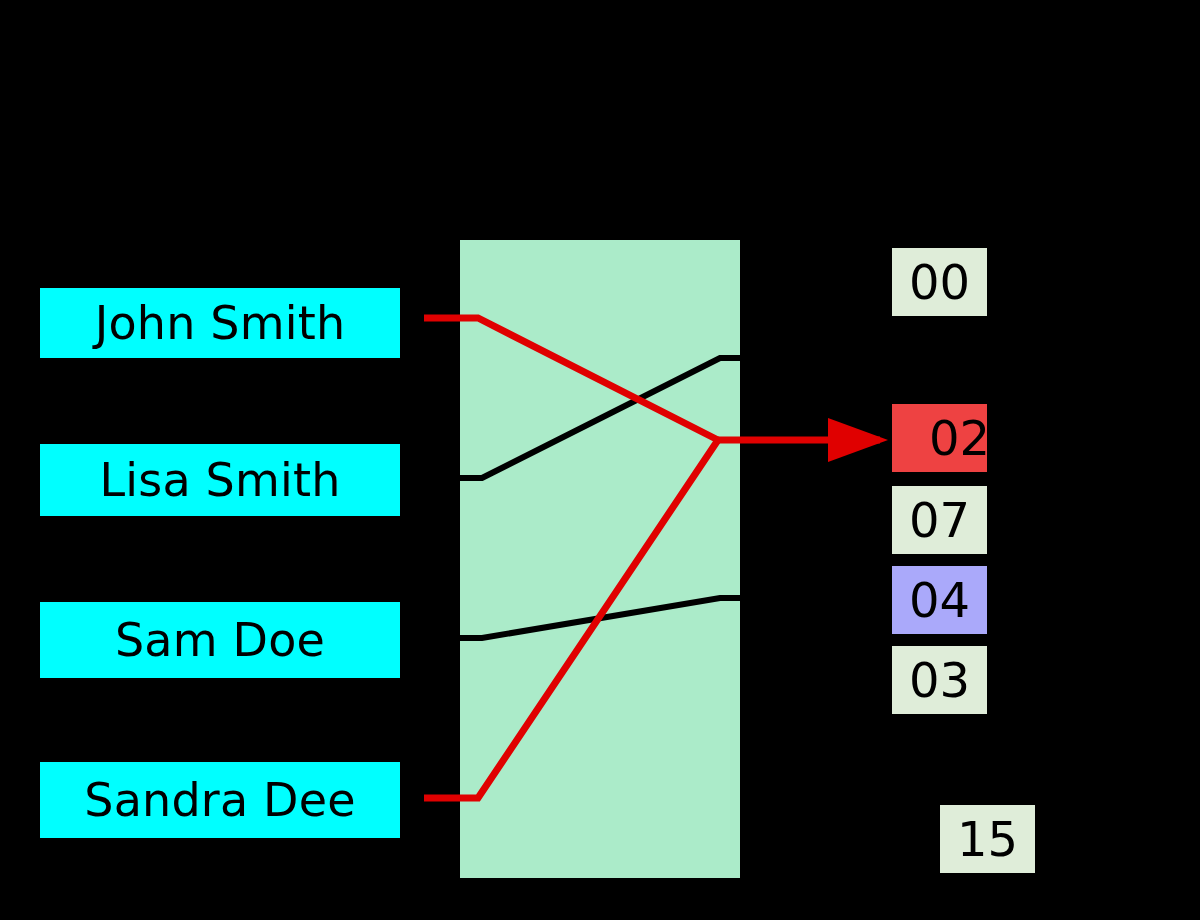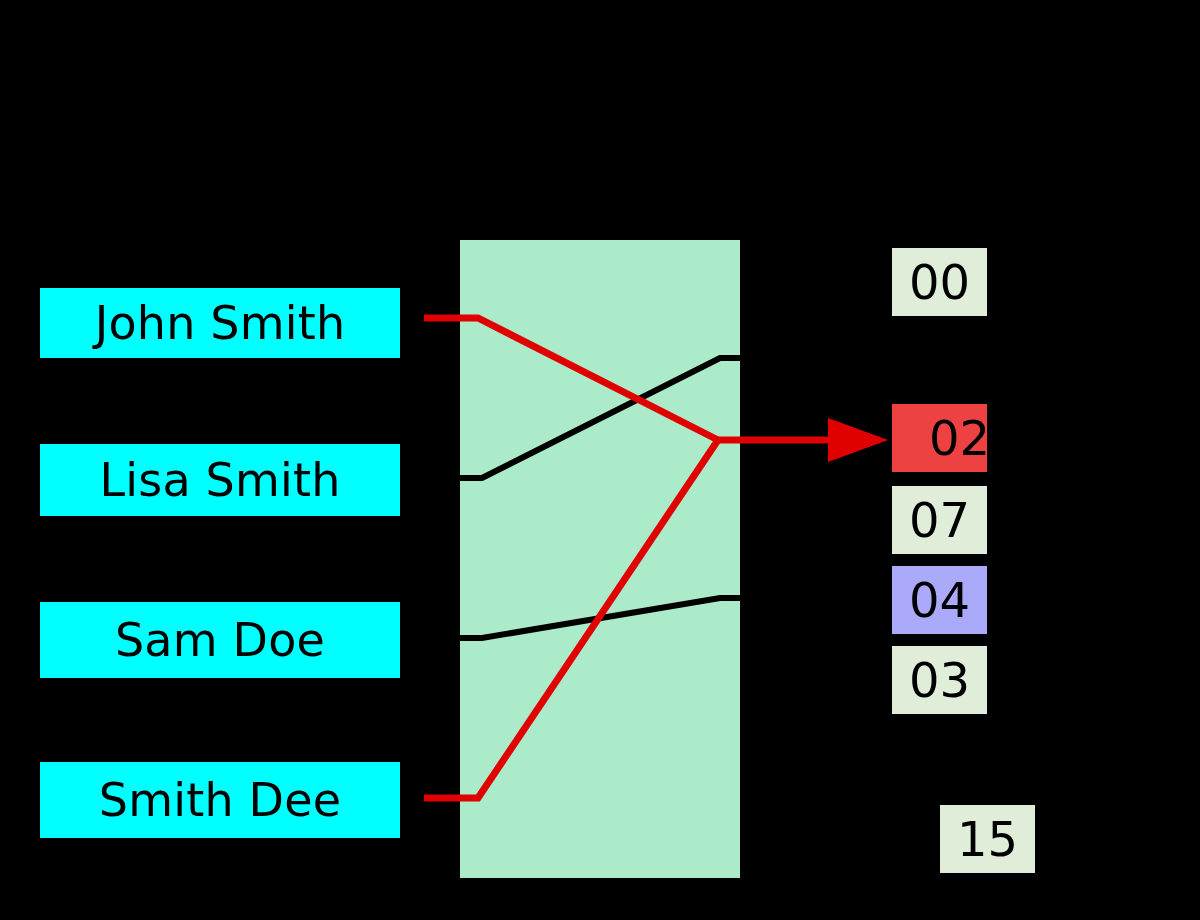--- a/index.html
+++ b/index.html
@@ -74,21 +74,21 @@
   <div class="key-box" style="left: 40px; top: 288px; width: 360px; height: 70px; background: rgb(0, 255, 255);">
     <span>John Smith</span>
   </div>
   <div class="key-box" style="left: 40px; top: 444px; width: 360px; height: 72px; background: rgb(0, 255, 255);">
     <span>Lisa Smith</span>
   </div>
   <div class="key-box" style="left: 40px; top: 602px; width: 360px; height: 76px; background: rgb(0, 255, 255);">
     <span>Sam Doe</span>
   </div>
   <div class="key-box" style="left: 40px; top: 762px; width: 360px; height: 76px; background: rgb(0, 255, 255);">
-    <span>Smith Dee</span>
+    <span>Sandra Dee</span>
   </div>
 
   <div class="slot empty" style="left: 892px; top: 248px; width: 95px; height: 68px; background: rgb(223, 237, 217);">
     <span>00</span>
   </div>
   <div class="slot target" style="left: 892px; top: 404px; width: 95px; height: 68px; background: rgb(238, 66, 66); padding-left: 40px;">
     <span>02</span>
   </div>
   <div class="slot empty" style="left: 892px; top: 486px; width: 95px; height: 68px; background: rgb(223, 237, 217);">
     <span>07</span>

